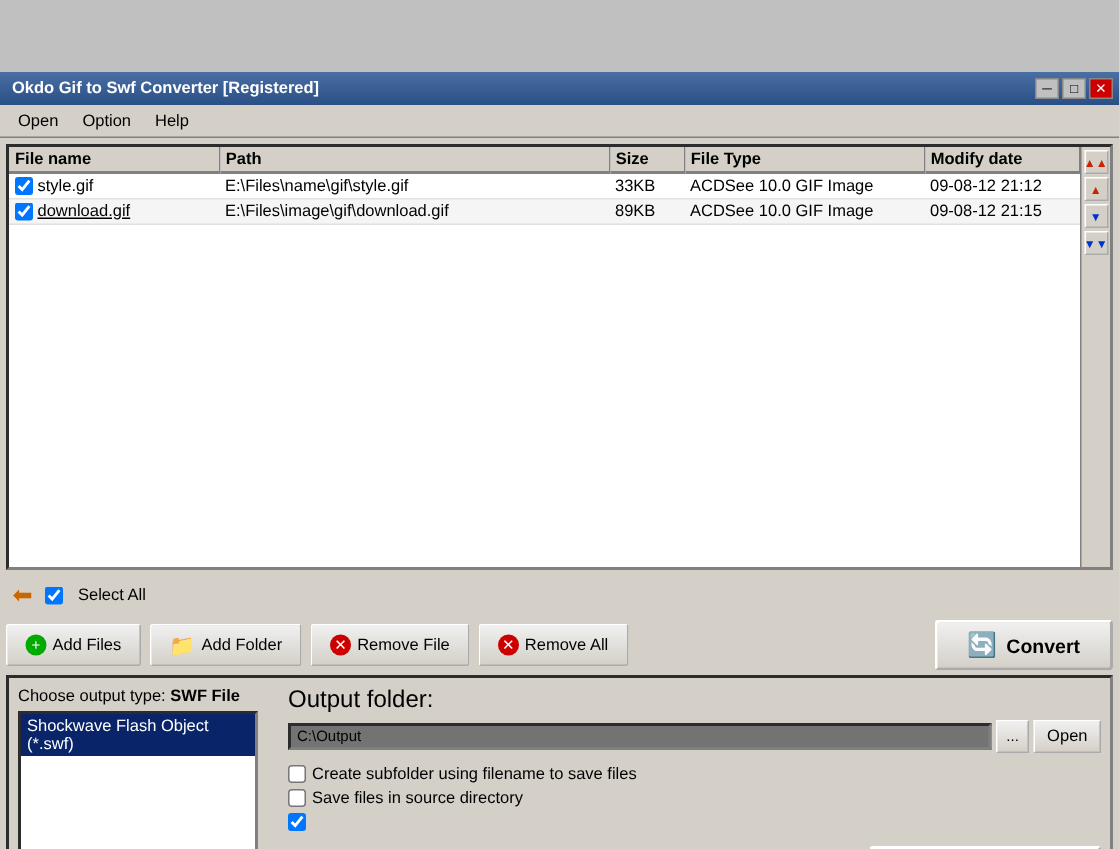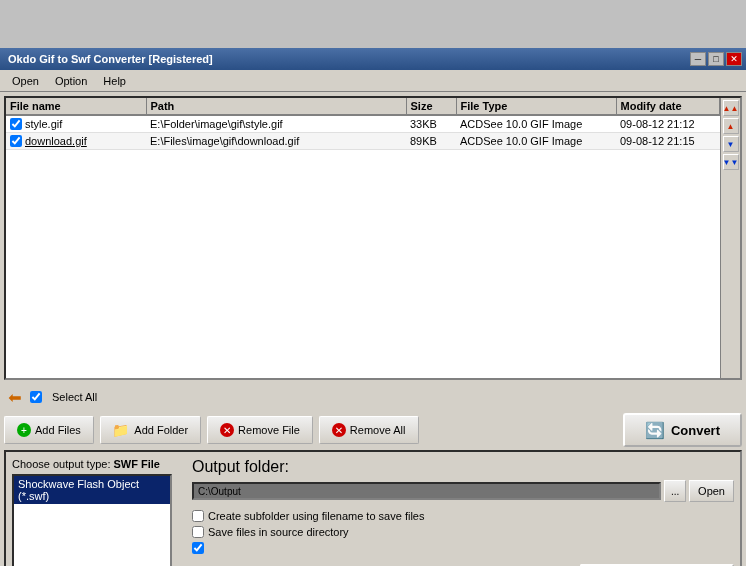--- a/index.html
+++ b/index.html
@@ -380,21 +380,21 @@
           </tr>
         </thead>
         <tbody id="file-table-body">
         <tr>
               <td>
                 <label style="display: flex; align-items: center; gap: 3px;">
                   <input type="checkbox" checked="" style="width: 12px; height: 12px;">
                   <span>style.gif</span>
                 </label>
               </td>
-              <td>E:\Folder\image\gif\style.gif</td>
+              <td>E:\Files\name\gif\style.gif</td>
               <td>33KB</td>
               <td>ACDSee 10.0 GIF Image</td>
               <td>09-08-12 21:12</td>
             </tr>
             <tr>
               <td>
                 <label style="display: flex; align-items: center; gap: 3px; text-decoration: underline;">
                   <input type="checkbox" checked="" style="width: 12px; height: 12px;">
                   <span>download.gif</span>
                 </label>

